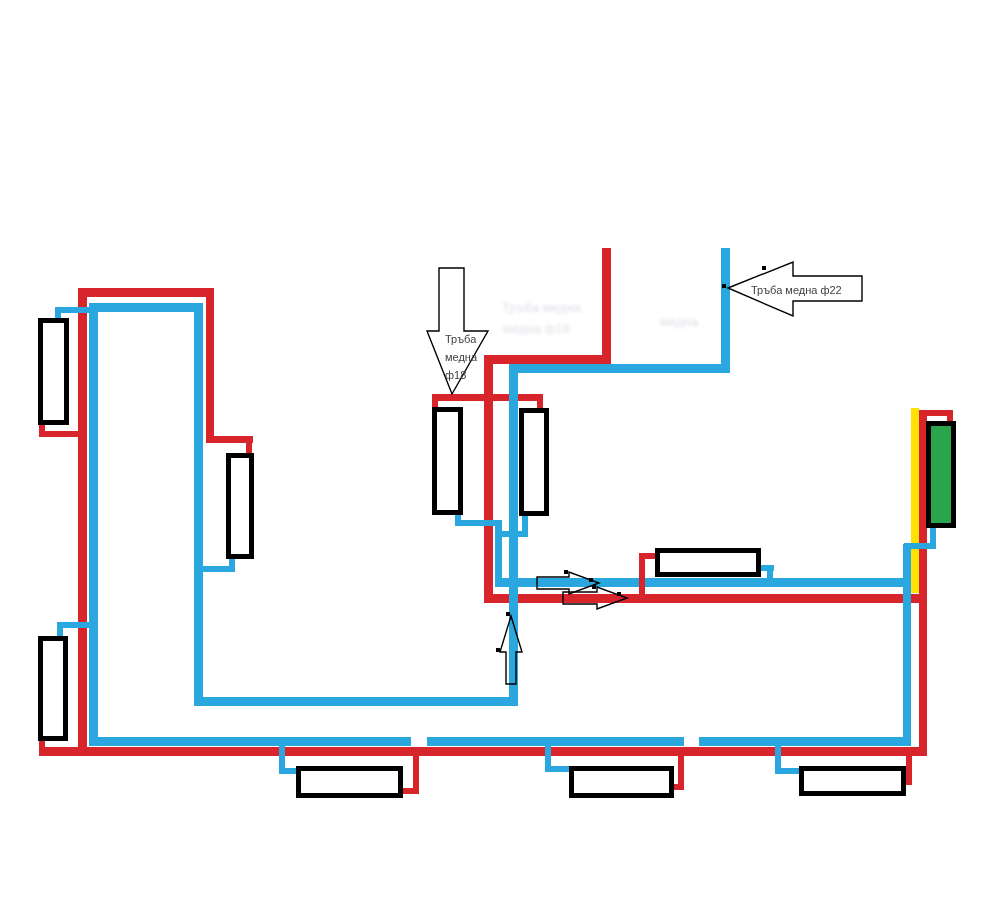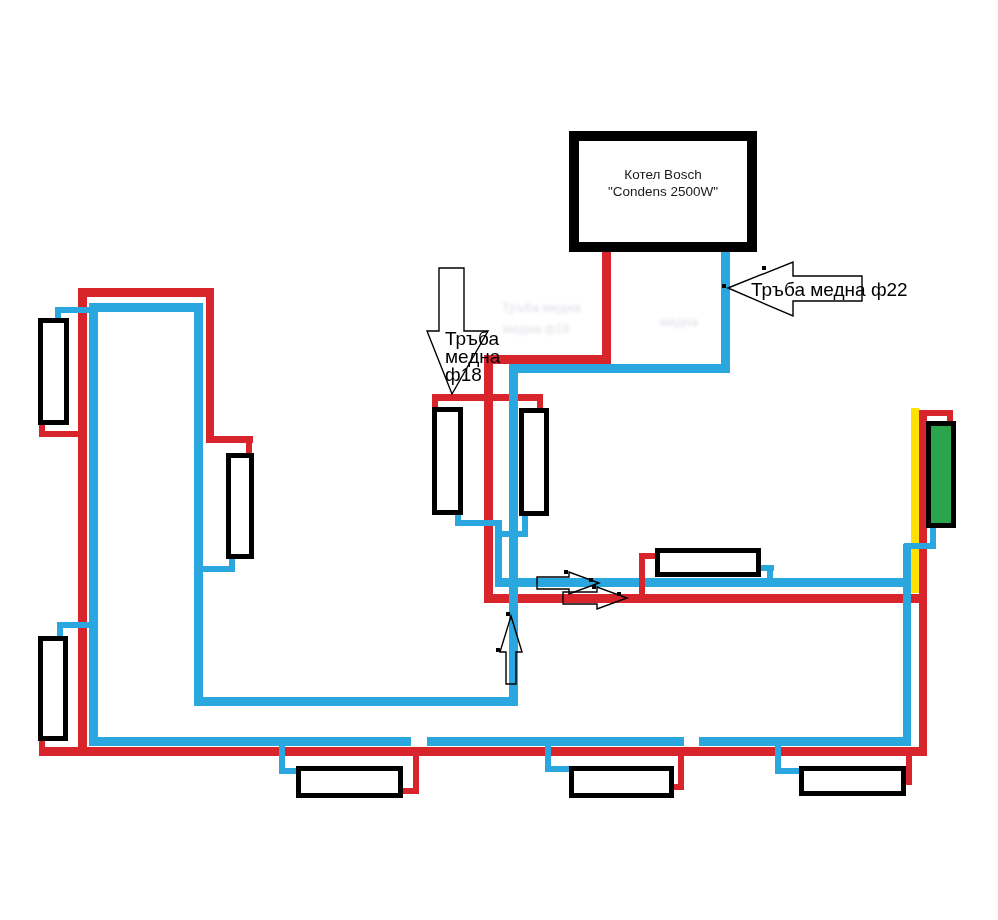--- a/index.html
+++ b/index.html
@@ -28,22 +28,22 @@
     font-size:13.5px;
     line-height:17px;
     color:#1a1a1a;
   }
   #arrow-layer{
     position:absolute;left:0;top:0;
     pointer-events:none;
   }
   .label{
     position:absolute;
-    font-size:19px;
-    color:#000000;
+    font-size:11px;
+    color:#404040;
     white-space:nowrap;
     line-height:18px;
   }
   #label-pipe22{left:751px;top:281px;}
   #label-pipe18{left:445px;top:330px;}
   .ghost{
     position:absolute;
     font-size:13px;
     color:#8f8aa8;
     opacity:0.28;
@@ -123,24 +123,20 @@
       <div class="radiator" style="left: 38px; top: 636px; width: 30px; height: 105px; background: rgb(255, 255, 255);"></div>
       <div class="radiator" style="left: 432px; top: 407px; width: 31px; height: 108px; background: rgb(255, 255, 255);"></div>
       <div class="radiator" style="left: 519px; top: 408px; width: 30px; height: 108px; background: rgb(255, 255, 255);"></div>
       <div class="radiator" style="left: 655px; top: 548px; width: 106px; height: 29px; background: rgb(255, 255, 255);"></div>
       <div class="radiator" style="left: 296px; top: 766px; width: 107px; height: 32px; background: rgb(255, 255, 255);"></div>
       <div class="radiator" style="left: 569px; top: 766px; width: 105px; height: 32px; background: rgb(255, 255, 255);"></div>
       <div class="radiator" style="left: 799px; top: 766px; width: 107px; height: 30px; background: rgb(255, 255, 255);"></div>
       <div class="radiator" style="left: 926px; top: 421px; width: 30px; height: 107px; background: rgb(43, 165, 75);"></div>
     </div>
 
-  <div id="boiler">
-    <div>Котел Bosch</div>
-    <div>"Condens 2500W"</div>
-  </div>
 
   <svg id="arrow-layer" width="998" height="920">
       <polygon points="728,288 793,262 793,276 862,276 862,301 793,301 793,316" fill="#ffffff" stroke="#000000" stroke-width="1.4"></polygon>
       <polygon points="439,268 464,268 464,331 488,331 452,394 427,331 439,331" fill="#ffffff" stroke="#000000" stroke-width="1.4"></polygon>
       <polygon points="511,616 522,652 516,652 516,684 506,684 506,652 500,652" fill="none" stroke="#000000" stroke-width="1.4"></polygon>
       <polygon points="537,577 569,577 569,572 599,583 569,594 569,589 537,589" fill="none" stroke="#000000" stroke-width="1.4"></polygon>
       <polygon points="563,592 597,592 597,587 627,598 597,609 597,604 563,604" fill="none" stroke="#000000" stroke-width="1.4"></polygon>
       <rect x="722" y="284" width="4" height="4" fill="#000000"></rect>
       <rect x="762" y="266" width="4" height="4" fill="#000000"></rect>
       <rect x="589" y="578" width="4" height="4" fill="#000000"></rect>

